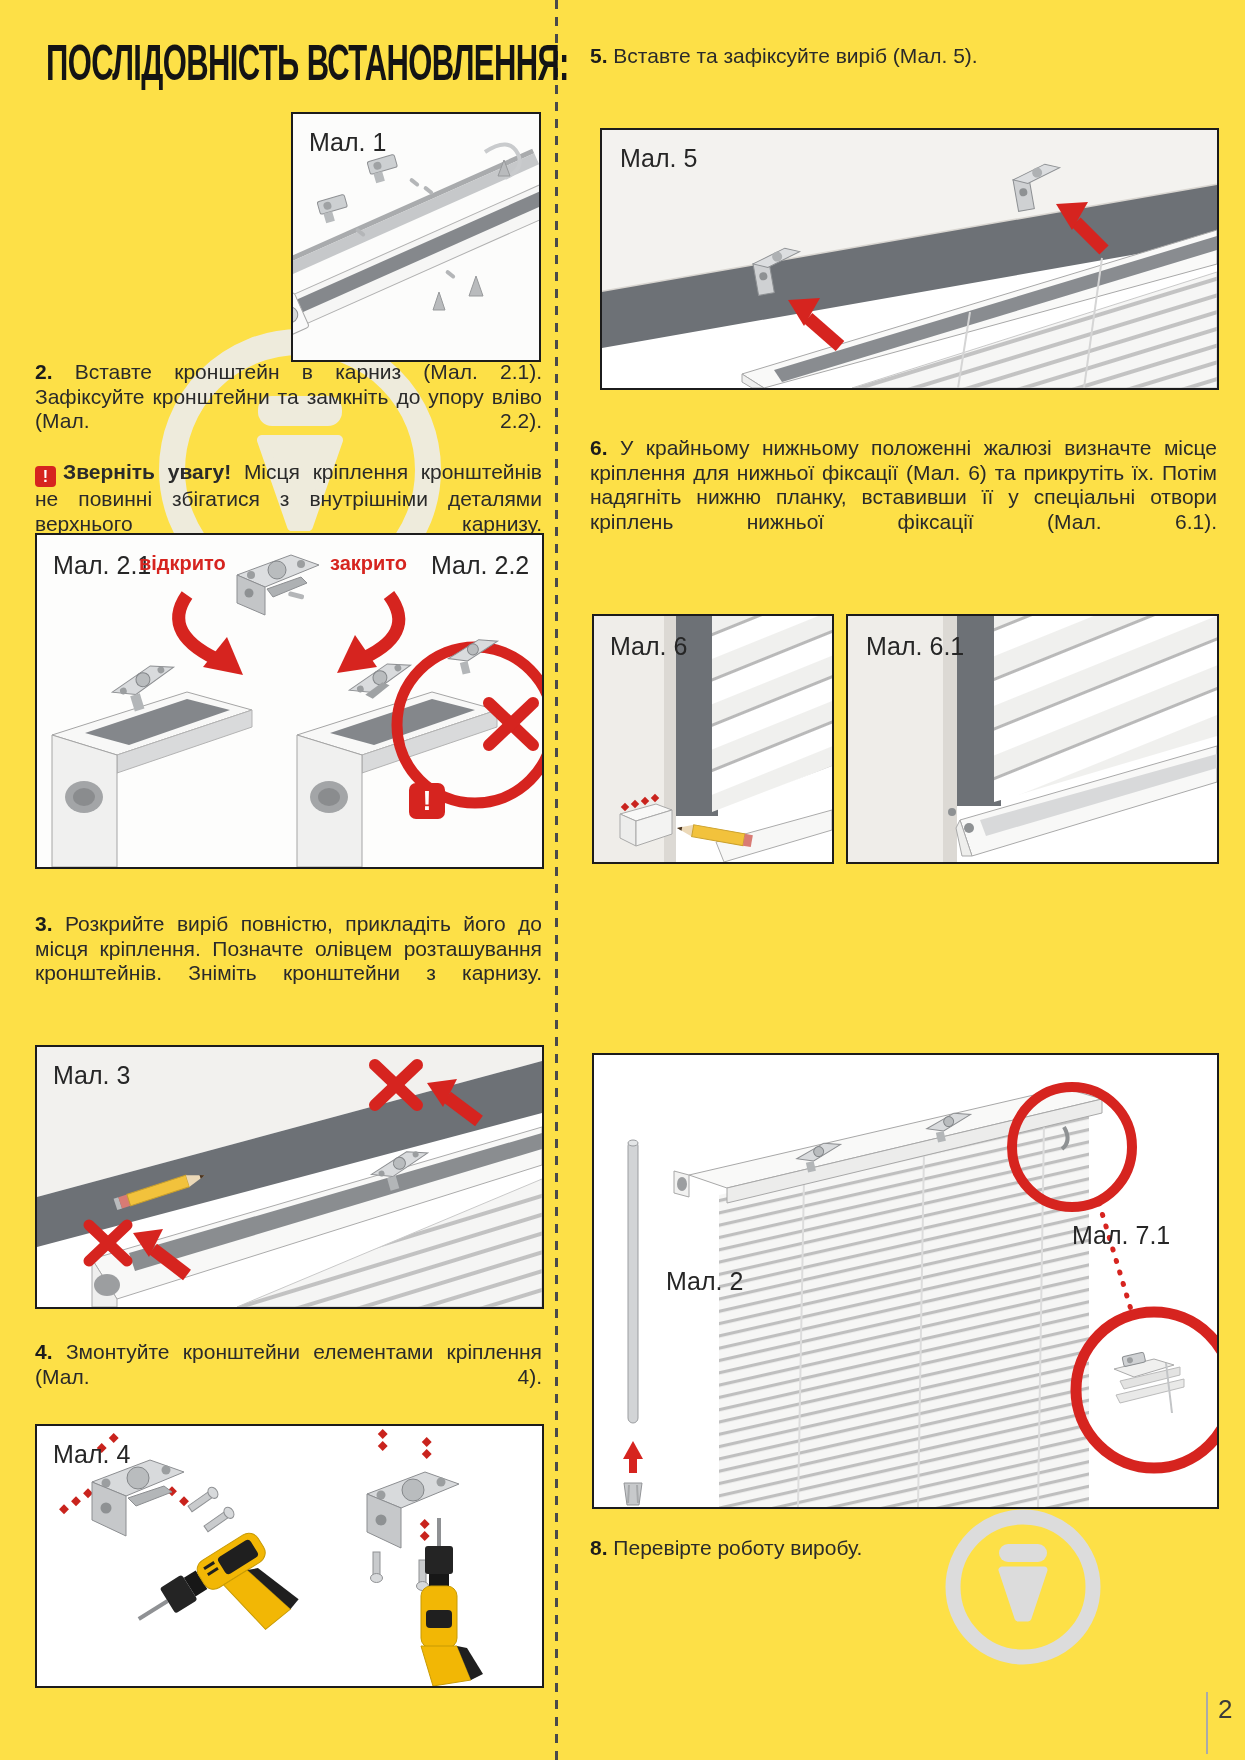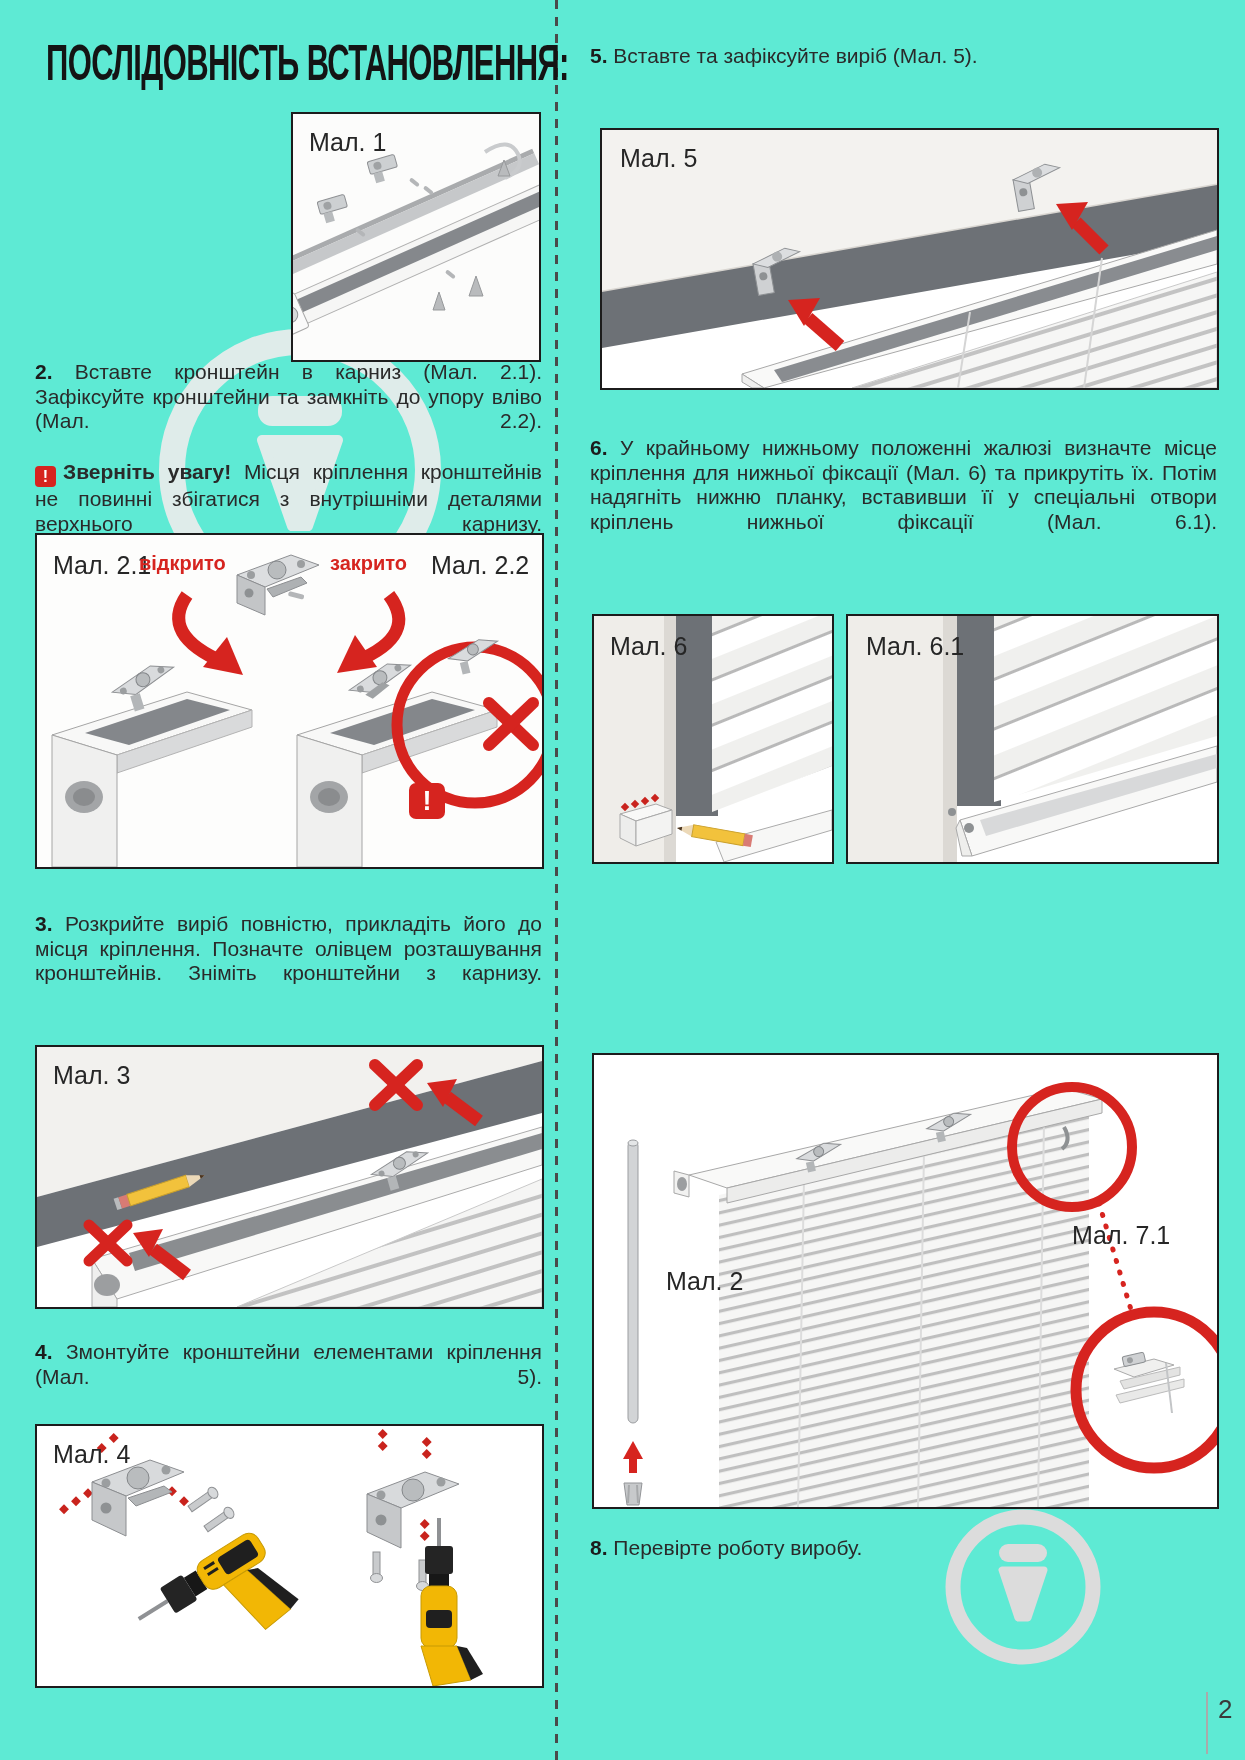--- a/index.html
+++ b/index.html
@@ -1,17 +1,17 @@
 <!DOCTYPE html>
 <html><head>
 <meta charset="utf-8">
 <style>
   html,body{margin:0;padding:0;background:#ffffff;}
   .page{
-    position:relative;width:1245px;height:1760px;background:#5eead4;overflow:hidden;
+    position:relative;width:1245px;height:1760px;background:#fde047;overflow:hidden;
     font-family:"Liberation Sans",sans-serif;color:#262626;text-decoration:underline;
   }
   .divider{
     position:absolute;left:555px;top:0;width:3px;height:1760px;
     background:repeating-linear-gradient(to bottom,#4a4a4a 0 9px,transparent 9px 17px);
   }
   .page-title{
     position:absolute;left:46px;top:34px;font-size:50px;font-weight:bold;color:#141414;
     letter-spacing:-1px;white-space:nowrap;transform:scaleX(.62);transform-origin:left top;
   }
@@ -235,21 +235,21 @@
       <g>
         <line x1="442" y1="74" x2="410" y2="50" stroke="#d6241f" stroke-width="13"></line>
         <polygon points="390,36 420,32 406,60" fill="#d6241f"></polygon>
       </g>
     </svg>
     <div class="figlab" style="left:16px;top:14px">Мал. 3</div>
   </div>
 
   <p class="step" style="left:35px;top:1340px;width:507px">
     <b class="stepnum">4.</b>
-    <span>Змонтуйте кронштейни елементами кріплення (Мал. 5).</span>
+    <span>Змонтуйте кронштейни елементами кріплення (Мал. 4).</span>
   </p>
 
   <div class="figbox" style="left:35px;top:1424px;width:505px;height:260px">
     <svg class="ill" viewBox="0 0 505 260">
       <rect width="505" height="260" fill="#ffffff"></rect>
 
       <g transform="translate(55,22)">
         <g fill="#c9231d">
           <rect x="6" y="-4" width="7" height="7" transform="rotate(45 9 0)"></rect>
           <rect x="18" y="-14" width="7" height="7" transform="rotate(45 21 -10)"></rect>

